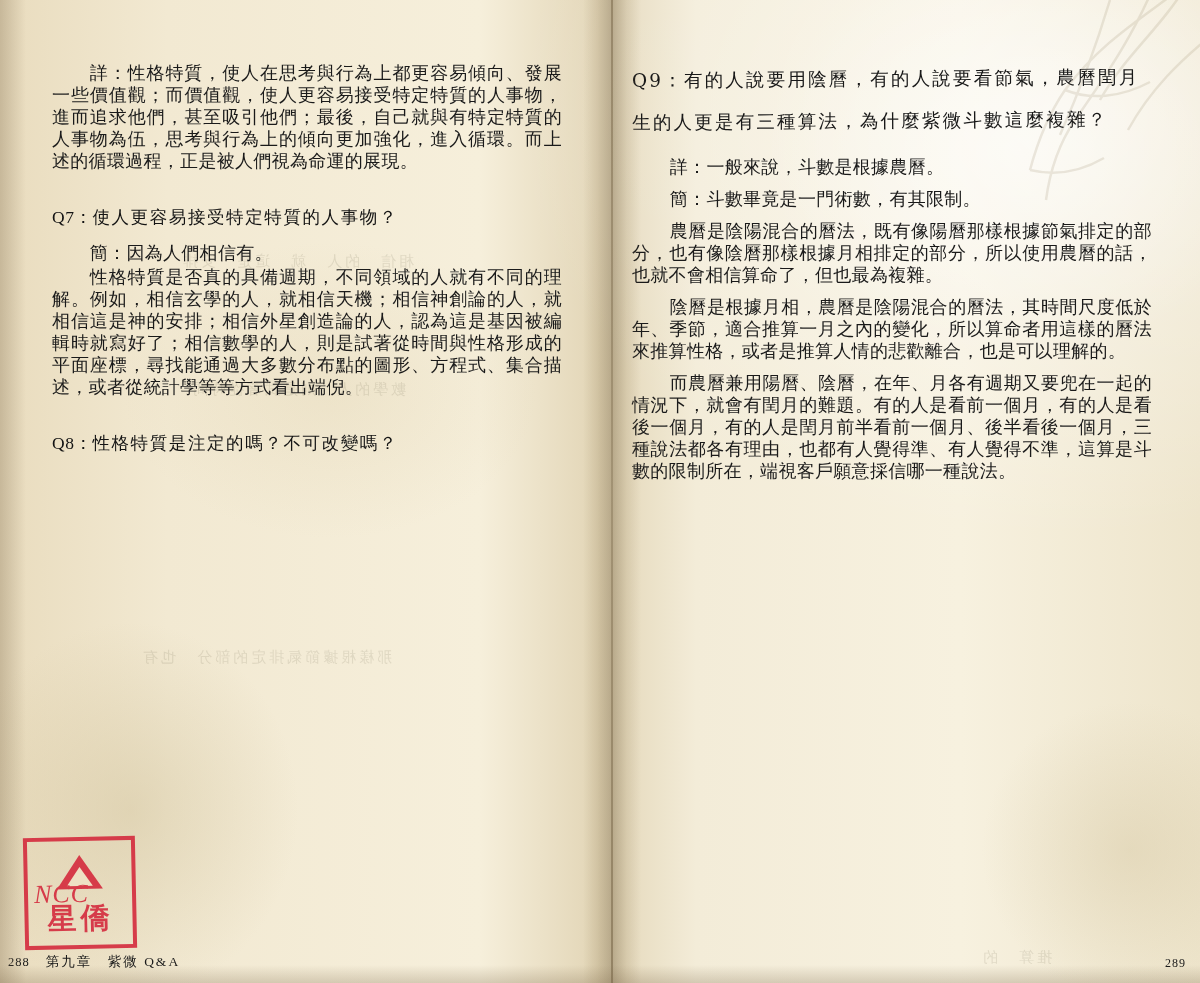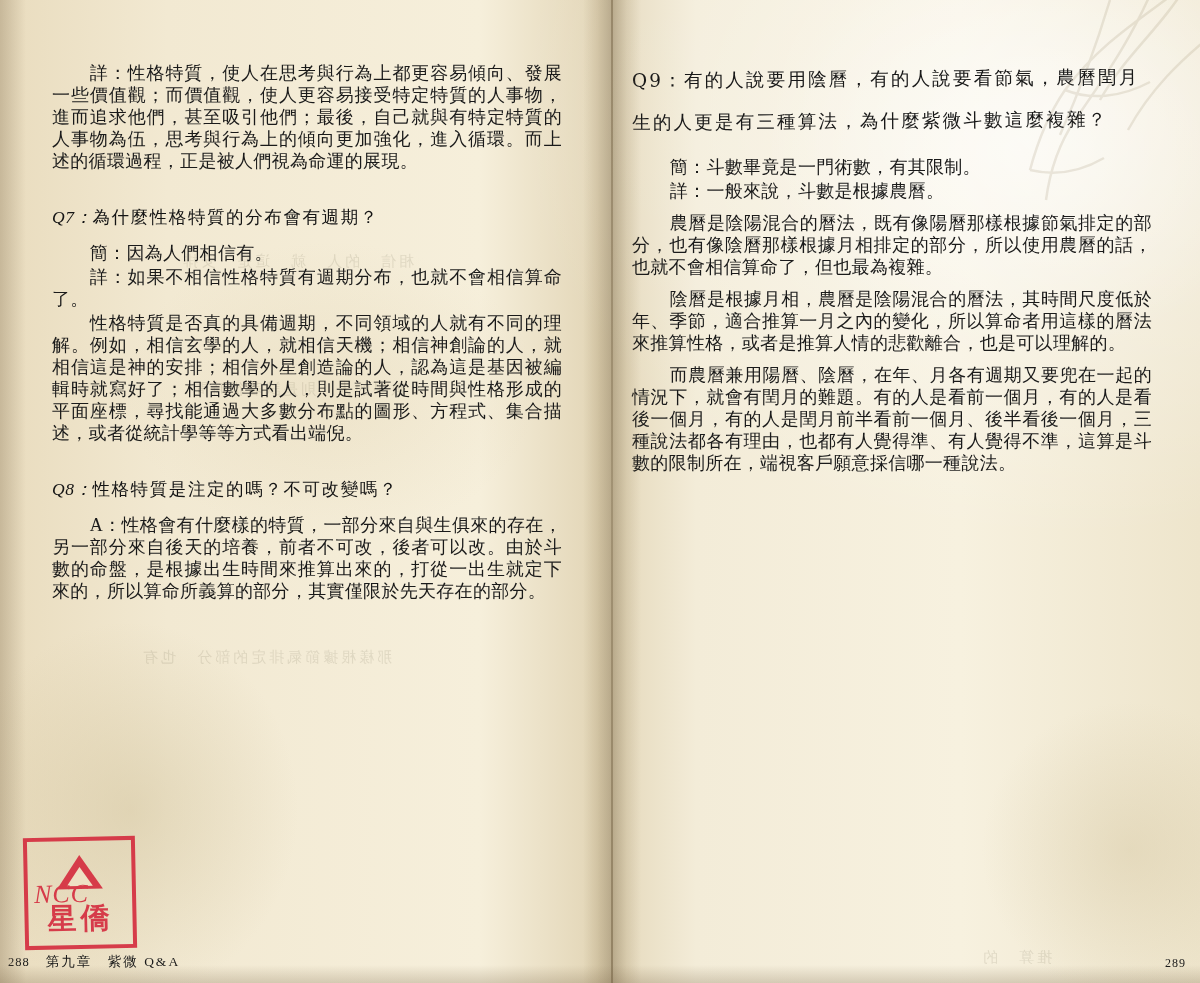--- a/index.html
+++ b/index.html
@@ -119,21 +119,21 @@
   p.gap-sm { margin-top: 10px; }
 
   h3.question {
     margin: 28px 0 8px 0;
     font-size: 17.5px;
     font-weight: normal;
     line-height: 34px;
     letter-spacing: 1.6px;
     color: #141414;
   }
-  h3.question .qid { letter-spacing: 0.5px; font-style: italic; }
+  h3.question .qid { letter-spacing: 0.5px; }
 
   
   .hand {
     margin: 0 0 14px 0;
     font-family: "DejaVu Serif", "Liberation Serif", serif;
     font-size: 18.5px;
     line-height: 42px;
     letter-spacing: 2.2px;
     color: #181818;
     transform: rotate(-0.4deg);
@@ -239,50 +239,48 @@
 
   <div class="ghost" style="left:180px; top:252px;">相信　的人　就　這是　安排</div>
   <div class="ghost" style="left:190px; top:380px;">數學的人　則是試著從時間</div>
   <div class="ghost" style="left:140px; top:648px;">那樣根據節氣排定的部分　也有</div>
   <div class="ghost" style="left:980px; top:948px;">推算　的</div>
 
   <div class="page-col col-left">
     <div class="col-inner">
       <p class="body indent">詳：性格特質，使人在思考與行為上都更容易傾向、發展一些價值觀；而價值觀，使人更容易接受特定特質的人事物，進而追求他們，甚至吸引他們；最後，自己就與有特定特質的人事物為伍，思考與行為上的傾向更加強化，進入循環。而上述的循環過程，正是被人們視為命運的展現。</p>
 
-      <h3 class="question"><span class="qid">Q7：</span><span>為什麼性格特質的分布會有週期？</span></h3>
+      <h3 class="question"><span class="qid">Q7：</span><span>使人更容易接受特定特質的人事物？</span></h3>
 
       <p class="body indent">簡：因為人們相信有。</p>
-      <p class="body indent">詳：如果不相信性格特質有週期分布，也就不會相信算命了。</p>
       <p class="body indent">性格特質是否真的具備週期，不同領域的人就有不同的理解。例如，相信玄學的人，就相信天機；相信神創論的人，就相信這是神的安排；相信外星創造論的人，認為這是基因被編輯時就寫好了；相信數學的人，則是試著從時間與性格形成的平面座標，尋找能通過大多數分布點的圖形、方程式、集合描述，或者從統計學等等方式看出端倪。</p>
 
       <h3 class="question"><span class="qid">Q8：</span><span>性格特質是注定的嗎？不可改變嗎？</span></h3>
 
-      <p class="body indent">A：性格會有什麼樣的特質，一部分來自與生俱來的存在，另一部分來自後天的培養，前者不可改，後者可以改。由於斗數的命盤，是根據出生時間來推算出來的，打從一出生就定下來的，所以算命所義算的部分，其實僅限於先天存在的部分。</p>
     </div>
 
     <div class="footer footer-left">
       <span class="pnum">288</span>
       <span class="chap">第九章　紫微 Q&amp;A</span>
     </div>
 
     <div class="stamp">
       <div class="tri"></div>
       <div class="tri-inner"></div>
       <div class="ncc">NCC</div>
       <div class="cn">星僑</div>
     </div>
   </div>
 
   <div class="page-col col-right">
     <div class="col-inner">
       <p class="hand">Q9：有的人說要用陰曆，有的人說要看節氣，農曆閏月生的人更是有三種算法，為什麼紫微斗數這麼複雜？</p>
 
+      <p class="body indent">詳：一般來說，斗數是根據農曆。</p>
       <p class="body indent gap-sm">簡：斗數畢竟是一門術數，有其限制。</p>
-      <p class="body indent">詳：一般來說，斗數是根據農曆。</p>
       <p class="body indent gap-sm">農曆是陰陽混合的曆法，既有像陽曆那樣根據節氣排定的部分，也有像陰曆那樣根據月相排定的部分，所以使用農曆的話，也就不會相信算命了，但也最為複雜。</p>
       <p class="body indent gap-sm">陰曆是根據月相，農曆是陰陽混合的曆法，其時間尺度低於年、季節，適合推算一月之內的變化，所以算命者用這樣的曆法來推算性格，或者是推算人情的悲歡離合，也是可以理解的。</p>
       <p class="body indent gap-sm">而農曆兼用陽曆、陰曆，在年、月各有週期又要兜在一起的情況下，就會有閏月的難題。有的人是看前一個月，有的人是看後一個月，有的人是閏月前半看前一個月、後半看後一個月，三種說法都各有理由，也都有人覺得準、有人覺得不準，這算是斗數的限制所在，端視客戶願意採信哪一種說法。</p>
     </div>
 
     <div class="footer footer-right">
       <span>289</span>
     </div>
   </div>
 

